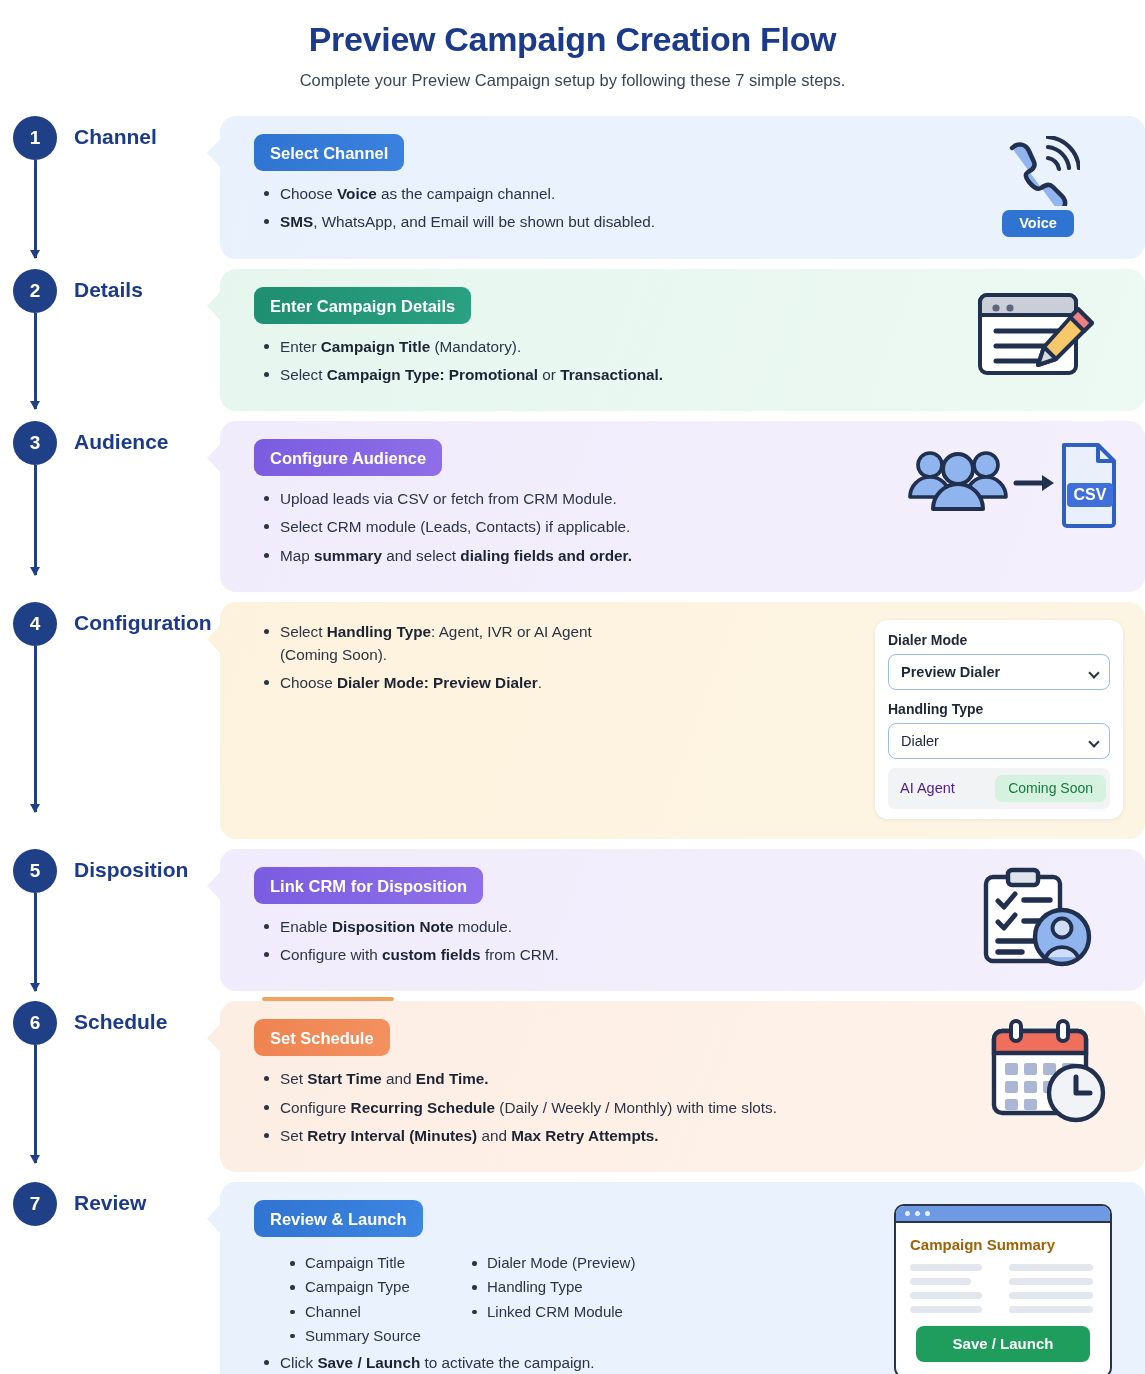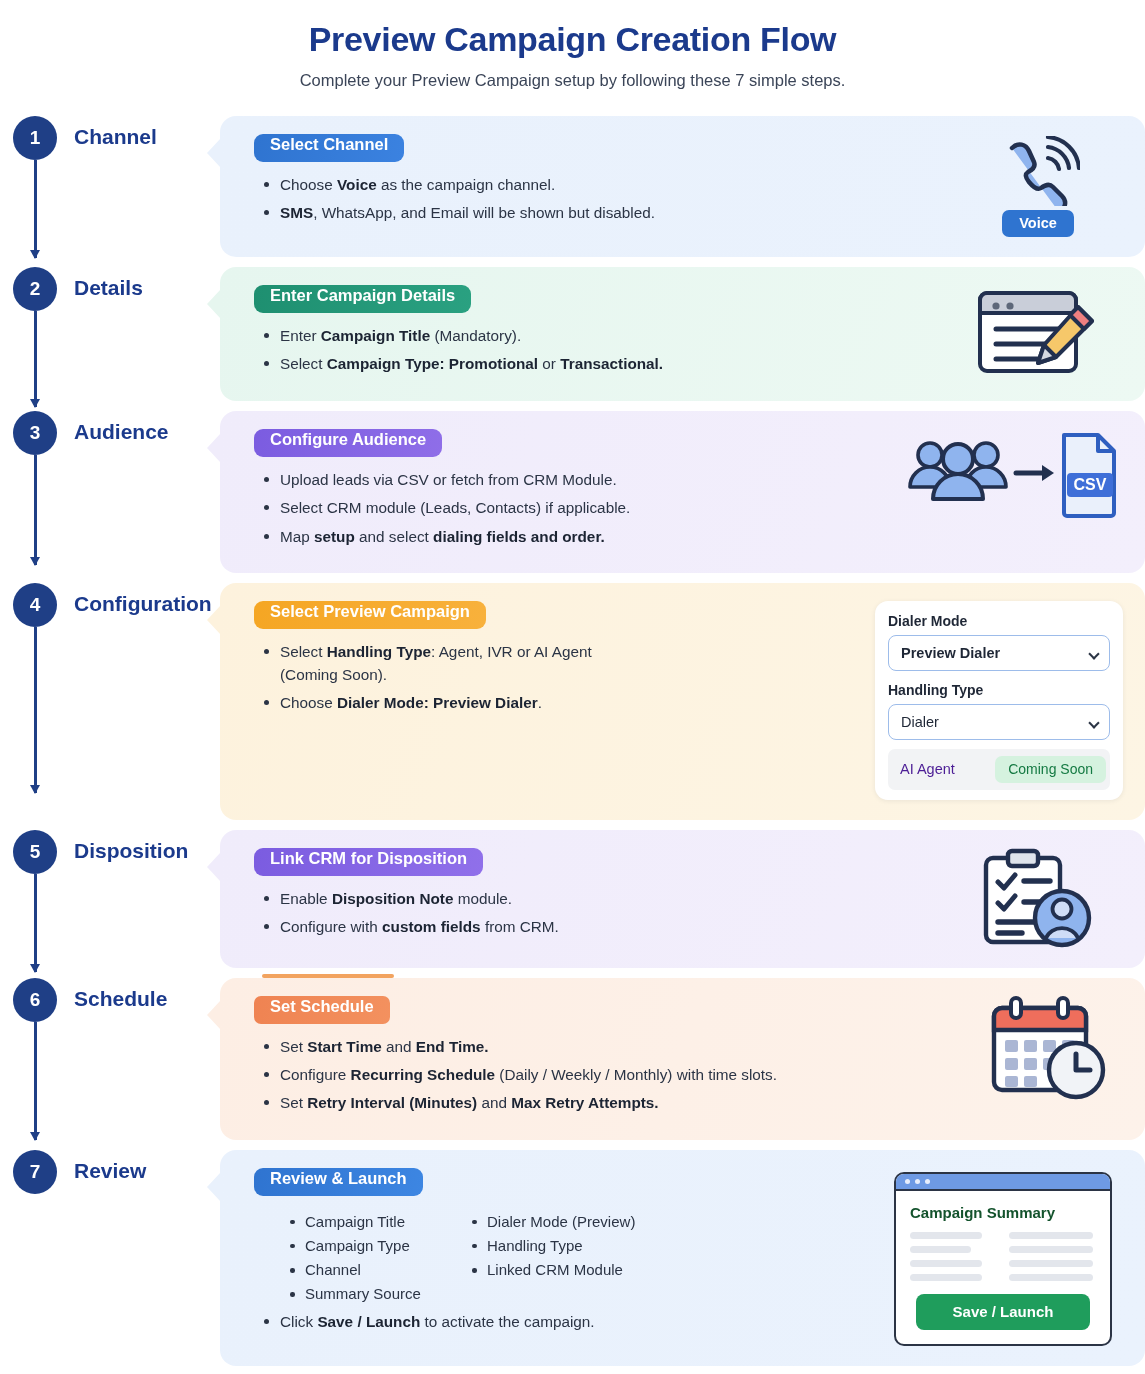--- a/index.html
+++ b/index.html
@@ -100,21 +100,21 @@
     border-top: 15px solid transparent;
     border-bottom: 15px solid transparent;
     border-right: 14px solid var(--notch);
   }
 
   .badge {
     display: inline-block;
     color: #ffffff;
     font-size: 16.5px;
     font-weight: bold;
-    padding: 1px 16px 8px 16px;
+    padding: 10px 16px 8px 16px;
     border-radius: 9px;
     margin-bottom: 11px;
   }
 
   ul.bullets { list-style: none; padding-left: 4px; }
   ul.bullets > li {
     position: relative;
     padding-left: 22px;
     font-size: 15.3px;
     color: #2b3445;
@@ -140,21 +140,21 @@
   .b1 { background: linear-gradient(100deg,#2f74d0,#3b82e0); }
   .c2 { background: linear-gradient(110deg,#e6f6ef 0%,#edf9f3 100%); --notch:#e6f6ef; }
   .b2 { background: linear-gradient(100deg,#1e8f70,#2aa181); }
   .c3 { background: linear-gradient(110deg,#f0ecfb 0%,#f3effc 100%); --notch:#f0ecfb; }
   .b3 { background: linear-gradient(100deg,#7b5ce0,#8f6ee8); }
   .c4 { background: linear-gradient(110deg,#fdf2dd 0%,#fdf5e4 100%); --notch:#fdf2dd; }
   .b4 { background: linear-gradient(100deg,#f5a623,#f8b13c); }
   .c5 { background: linear-gradient(110deg,#f0ecfb 0%,#f3effc 100%); --notch:#f0ecfb; }
   .b5 { background: linear-gradient(100deg,#7b5ce0,#9070ea); }
   .c6 { background: linear-gradient(110deg,#fdeee4 0%,#fdf2ea 100%); --notch:#fdeee4; }
-  .b6 { background: linear-gradient(100deg,#ef8352,#f3915f); border-radius: 7px; }
+  .b6 { background: linear-gradient(100deg,#ef8352,#f3915f); }
   .c7 { background: linear-gradient(110deg,#e9f1fc 0%,#eaf2fd 100%); --notch:#e9f1fc; }
   .b7 { background: linear-gradient(100deg,#2f74d0,#3d86e2); }
 
   
   .stripe {
     position: absolute;
     top: -4px; left: 42px;
     width: 132px; height: 4px;
     background: #f2a35f;
     border-radius: 2px;
@@ -254,21 +254,21 @@
     border-radius: 10px;
     overflow: hidden;
   }
   .mock-bar {
     height: 17px; background: #6e9ae4;
     border-bottom: 2px solid #2b3445;
     display: flex; align-items: center; gap: 5px; padding-left: 9px;
   }
   .mock-dot { width: 5px; height: 5px; border-radius: 50%; background: #e8eefb; }
   .mock-body { padding: 13px 14px 14px 14px; }
-  .mock-h { font-size: 15px; font-weight: bold; color: #14532d; margin-bottom: 11px; }
+  .mock-h { font-size: 15px; font-weight: bold; color: #a16207; margin-bottom: 11px; }
   .sk-grid { display: flex; gap: 11px; margin-bottom: 13px; }
   .sk-col { flex: 1; display: flex; flex-direction: column; gap: 7px; }
   .sk { height: 7px; border-radius: 4px; background: #e3e6ec; }
   .sk.w80 { width: 82%; }
   .sk.w95 { width: 96%; }
   .sk.w70 { width: 70%; }
   .launch-btn {
     display: block;
     background: #1f9d5c;
     color: #fff;
@@ -363,21 +363,21 @@
       </div>
       <div class="step-label">Audience</div>
       <div class="card-wrap">
         <div class="card c3">
           <div class="card-body">
             <div class="card-text">
               <span class="badge b3">Configure Audience</span>
               <ul class="bullets">
                 <li>Upload leads via CSV or fetch from CRM Module.</li>
                 <li>Select CRM module (Leads, Contacts) if applicable.</li>
-                <li>Map <b>setup</b> and select <b>dialing fields and order.</b></li>
+                <li>Map <b>summary</b> and select <b>dialing fields and order.</b></li>
               </ul>
             </div>
             <div class="card-art" style="width:225px;">
               <svg width="218" height="92" viewBox="0 0 218 92">
 
                 <circle cx="28" cy="26" r="12" fill="#8fb4ee" stroke="#22304f" stroke-width="3.6"></circle>
                 <path d="M8 58 a20 20 0 0 1 40 0 Z" fill="#8fb4ee" stroke="#22304f" stroke-width="3.6" stroke-linejoin="round"></path>
 
                 <circle cx="84" cy="26" r="12" fill="#8fb4ee" stroke="#22304f" stroke-width="3.6"></circle>
                 <path d="M64 58 a20 20 0 0 1 40 0 Z" fill="#8fb4ee" stroke="#22304f" stroke-width="3.6" stroke-linejoin="round"></path>
@@ -402,21 +402,20 @@
     <div class="step" style="margin-bottom:10px;">
       <div class="rail">
         <div class="node">4</div>
         <div class="connector" style="height:166px;"></div>
       </div>
       <div class="step-label">Configuration</div>
       <div class="card-wrap">
         <div class="card c4" style="min-height:196px;">
           <div class="card-body">
             <div class="card-text">
-              <span class="badge b4">Select Preview Campaign</span>
               <ul class="bullets">
                 <li>Select <b>Handling Type</b>: Agent, IVR or AI Agent<br>(Coming Soon).</li>
                 <li>Choose <b>Dialer Mode: Preview Dialer</b>.</li>
               </ul>
             </div>
             <div class="form-panel">
               <div class="field-label">Dialer Mode</div>
               <div class="select-box strong">
                 <span>Preview Dialer</span>
                 <span class="chev"></span>

